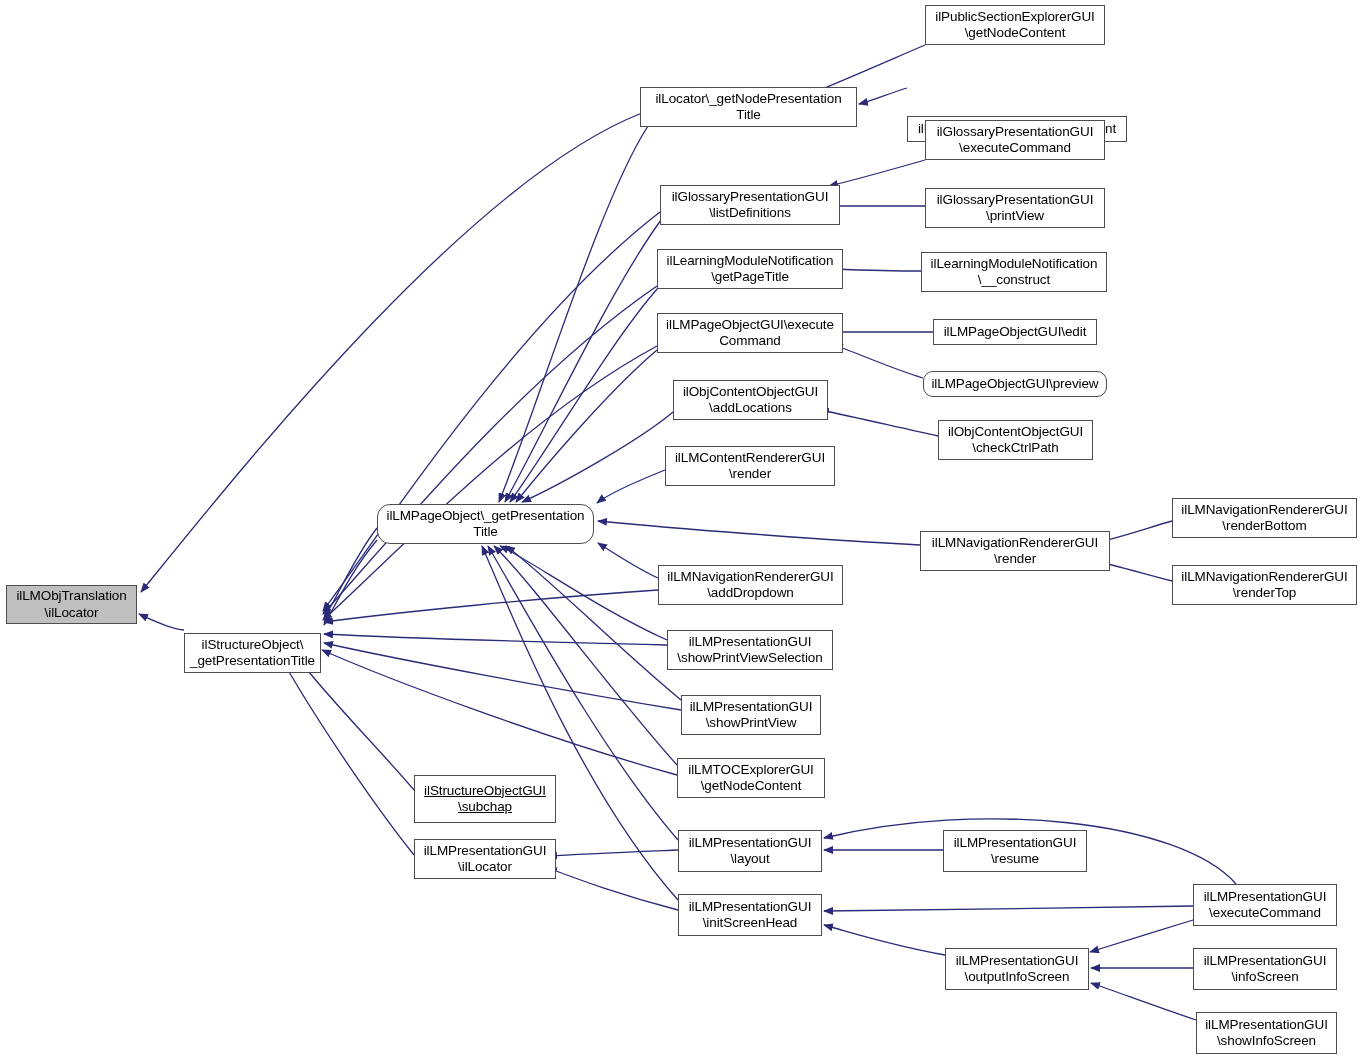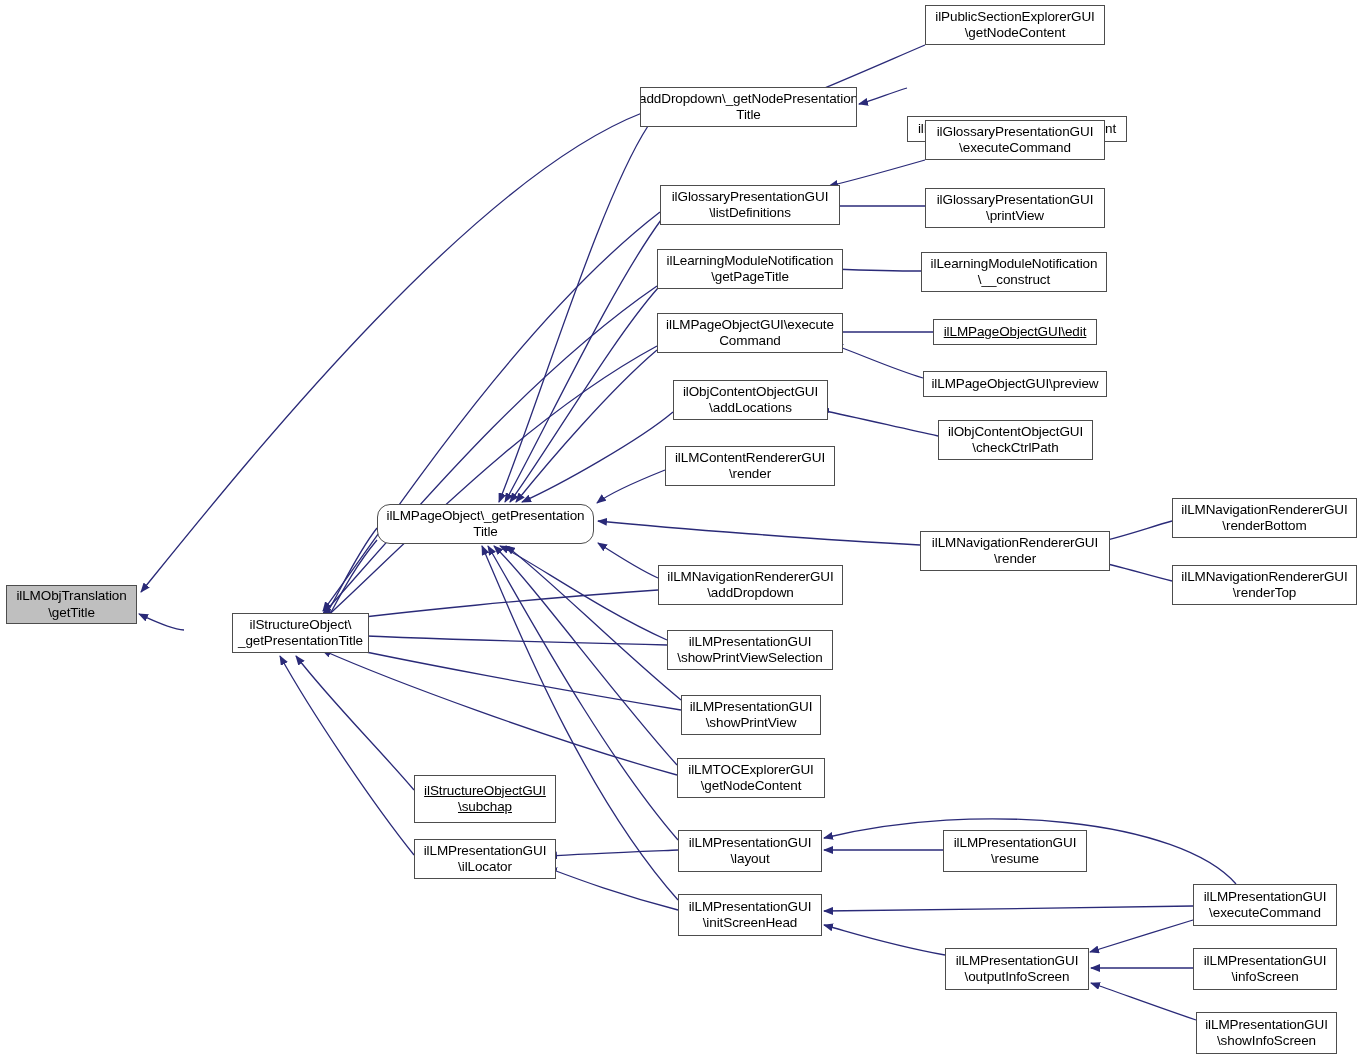--- a/index.html
+++ b/index.html
@@ -77,44 +77,44 @@
         <path d="M943,850 C900,850 860,850 824,850" marker-end="url(#ah)" stroke="#2a2a78"></path>
         <path d="M1236,884 C1180,820 980,800 824,838" marker-end="url(#ah)" stroke="#2a2a78"></path>
         <path d="M1193,906 C1080,908 920,910 824,911" marker-end="url(#ah)" stroke="#2a2a78"></path>
         <path d="M945,955 C890,945 860,935 824,925" marker-end="url(#ah)" stroke="#2a2a78"></path>
         <path d="M1193,920 C1160,930 1120,943 1090,952" marker-end="url(#ah)" stroke="#2a2a78"></path>
         <path d="M1193,968 C1160,968 1120,968 1091,968" marker-end="url(#ah)" stroke="#2a2a78"></path>
         <path d="M1196,1020 C1160,1008 1120,993 1091,983" marker-end="url(#ah)" stroke="#2a2a78"></path>
       </g>
   </svg>
 <div class="node highlight" style="left: 6px; top: 585px; width: 131px; height: 39px;">ilLMObjTranslation
-\getTitle</div>
-    <div class="node" style="left: 184px; top: 613px; width: 137px; height: 40px; margin-left: 48px;">ilStructureObject\
+\ilLocator</div>
+    <div class="node" style="left: 184px; top: 633px; width: 137px; height: 40px;">ilStructureObject\
 _getPresentationTitle</div>
     <div class="node" style="left: 377px; top: 504px; width: 217px; height: 40px; border-radius: 13px;">ilLMPageObject\_getPresentation
 Title</div>
-    <div class="node" style="left: 640px; top: 87px; width: 217px; height: 40px;">addDropdown\_getNodePresentation
+    <div class="node" style="left: 640px; top: 87px; width: 217px; height: 40px;">ilLocator\_getNodePresentation
 Title</div>
     <div class="node" style="left: 925px; top: 5px; width: 180px; height: 40px;">ilPublicSectionExplorerGUI
 \getNodeContent</div>
     <div class="node" style="left: 907px; top: 71px; width: 220px; height: 26px; margin-top: 45px;">ilLMExplorerGUI\getNodeContent</div>
     <div class="node" style="left: 660px; top: 185px; width: 180px; height: 40px;">ilGlossaryPresentationGUI
 \listDefinitions</div>
     <div class="node" style="left: 925px; top: 120px; width: 180px; height: 40px;">ilGlossaryPresentationGUI
 \executeCommand</div>
     <div class="node" style="left: 925px; top: 188px; width: 180px; height: 40px;">ilGlossaryPresentationGUI
 \printView</div>
     <div class="node" style="left: 657px; top: 249px; width: 186px; height: 40px;">ilLearningModuleNotification
 \getPageTitle</div>
     <div class="node" style="left: 921px; top: 252px; width: 186px; height: 40px;">ilLearningModuleNotification
 \__construct</div>
     <div class="node" style="left: 657px; top: 313px; width: 186px; height: 40px;">ilLMPageObjectGUI\execute
 Command</div>
-    <div class="node" style="left: 933px; top: 319px; width: 164px; height: 26px; text-decoration: underline;">ilLMPageObjectGUI\edit</div>
-    <div class="node" style="left: 923px; top: 371px; width: 184px; height: 26px;">ilLMPageObjectGUI\preview</div>
+    <div class="node" style="left: 933px; top: 319px; width: 164px; height: 26px;">ilLMPageObjectGUI\edit</div>
+    <div class="node" style="left: 923px; top: 371px; width: 184px; height: 26px; border-radius: 10px;">ilLMPageObjectGUI\preview</div>
     <div class="node" style="left: 673px; top: 380px; width: 155px; height: 40px;">ilObjContentObjectGUI
 \addLocations</div>
     <div class="node" style="left: 938px; top: 420px; width: 155px; height: 40px;">ilObjContentObjectGUI
 \checkCtrlPath</div>
     <div class="node" style="left: 665px; top: 446px; width: 170px; height: 40px;">ilLMContentRendererGUI
 \render</div>
     <div class="node" style="left: 920px; top: 531px; width: 190px; height: 40px;">ilLMNavigationRendererGUI
 \render</div>
     <div class="node" style="left: 1172px; top: 498px; width: 185px; height: 40px;">ilLMNavigationRendererGUI
 \renderBottom</div>

